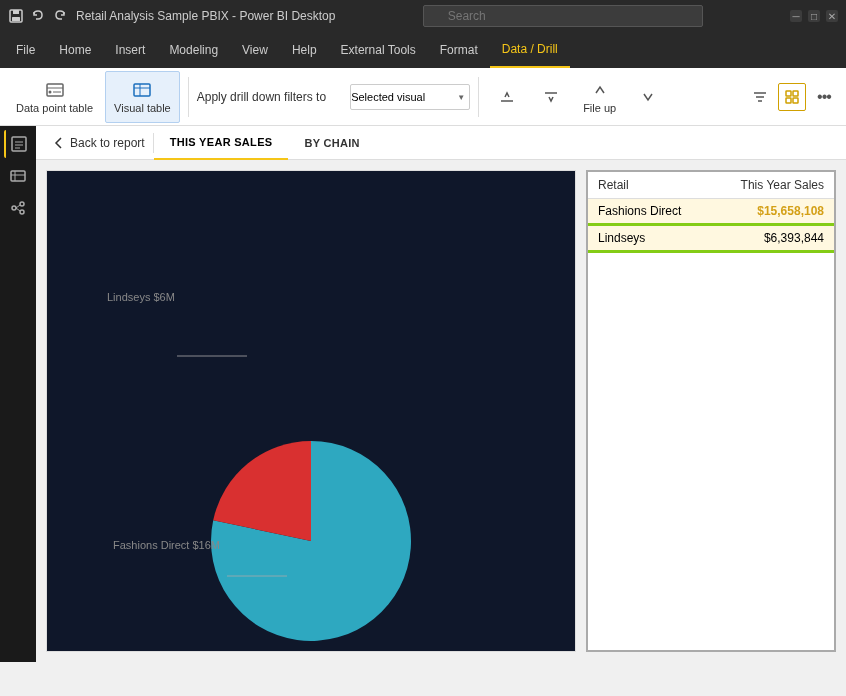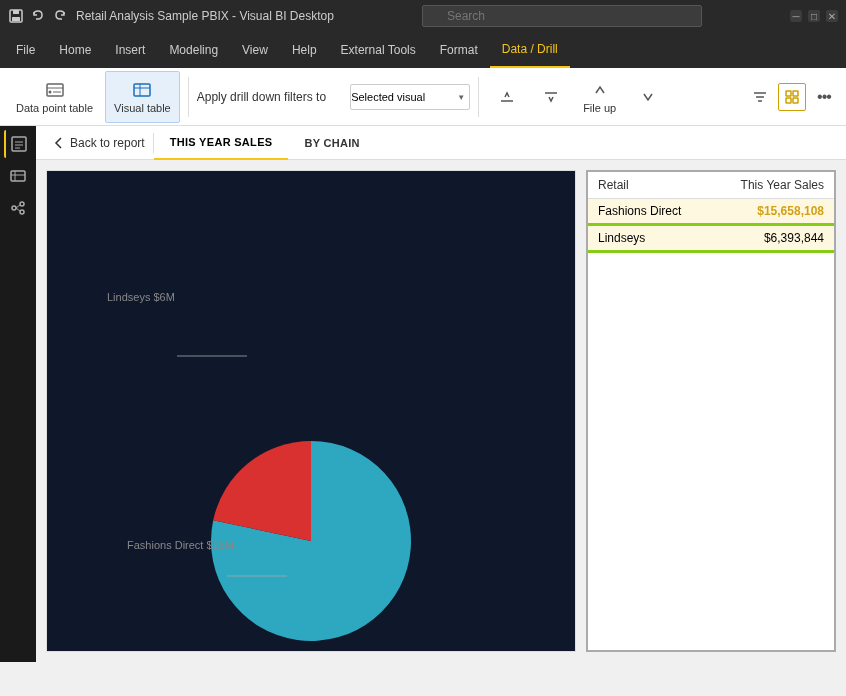--- a/index.html
+++ b/index.html
@@ -243,21 +243,21 @@
       align-items: flex-end;
       justify-content: center;
     }
 
     .pie-label {
       position: absolute;
       font-size: 11px;
       color: #888;
     }
     .pie-label.lindseys { top: 120px; left: 60px; }
-    .pie-label.fashions { bottom: 100px; left: 80px; }
+    .pie-label.fashions { bottom: 100px; left: 66px; }
 
     
     .table-area {
       width: 250px;
       background: #fff;
       border: 2px solid #aaa;
     }
     .data-table {
       width: 100%;
       border-collapse: collapse;
@@ -310,21 +310,21 @@
         </svg>
       <svg class="title-bar-icon" viewBox="0 0 16 16">
           <path d="M4 6 Q4 3 8 3 Q12 3 12 7 Q12 11 8 11 L6 11" fill="none" stroke="#ccc" stroke-width="1.5"></path>
           <polyline points="4,4 4,7 7,7" fill="none" stroke="#ccc" stroke-width="1.5"></polyline>
         </svg>
       <svg class="title-bar-icon" viewBox="0 0 16 16">
           <path d="M12 6 Q12 3 8 3 Q4 3 4 7 Q4 11 8 11 L10 11" fill="none" stroke="#ccc" stroke-width="1.5"></path>
           <polyline points="12,4 12,7 9,7" fill="none" stroke="#ccc" stroke-width="1.5"></polyline>
         </svg>
     </div>
-    <span class="title-bar-title">Retail Analysis Sample PBIX - Visual BI Desktop</span>
+    <span class="title-bar-title">Retail Analysis Sample PBIX - Power BI Desktop</span>
   </div>
   <div class="search-wrapper">
     <span class="search-icon-inner">🔍</span>
     <input class="title-bar-search" type="text" placeholder="Search" style="">
   </div>
   <div class="window-controls">
     <div class="win-btn">─</div>
     <div class="win-btn">□</div>
     <div class="win-btn">✕</div>
   </div>

